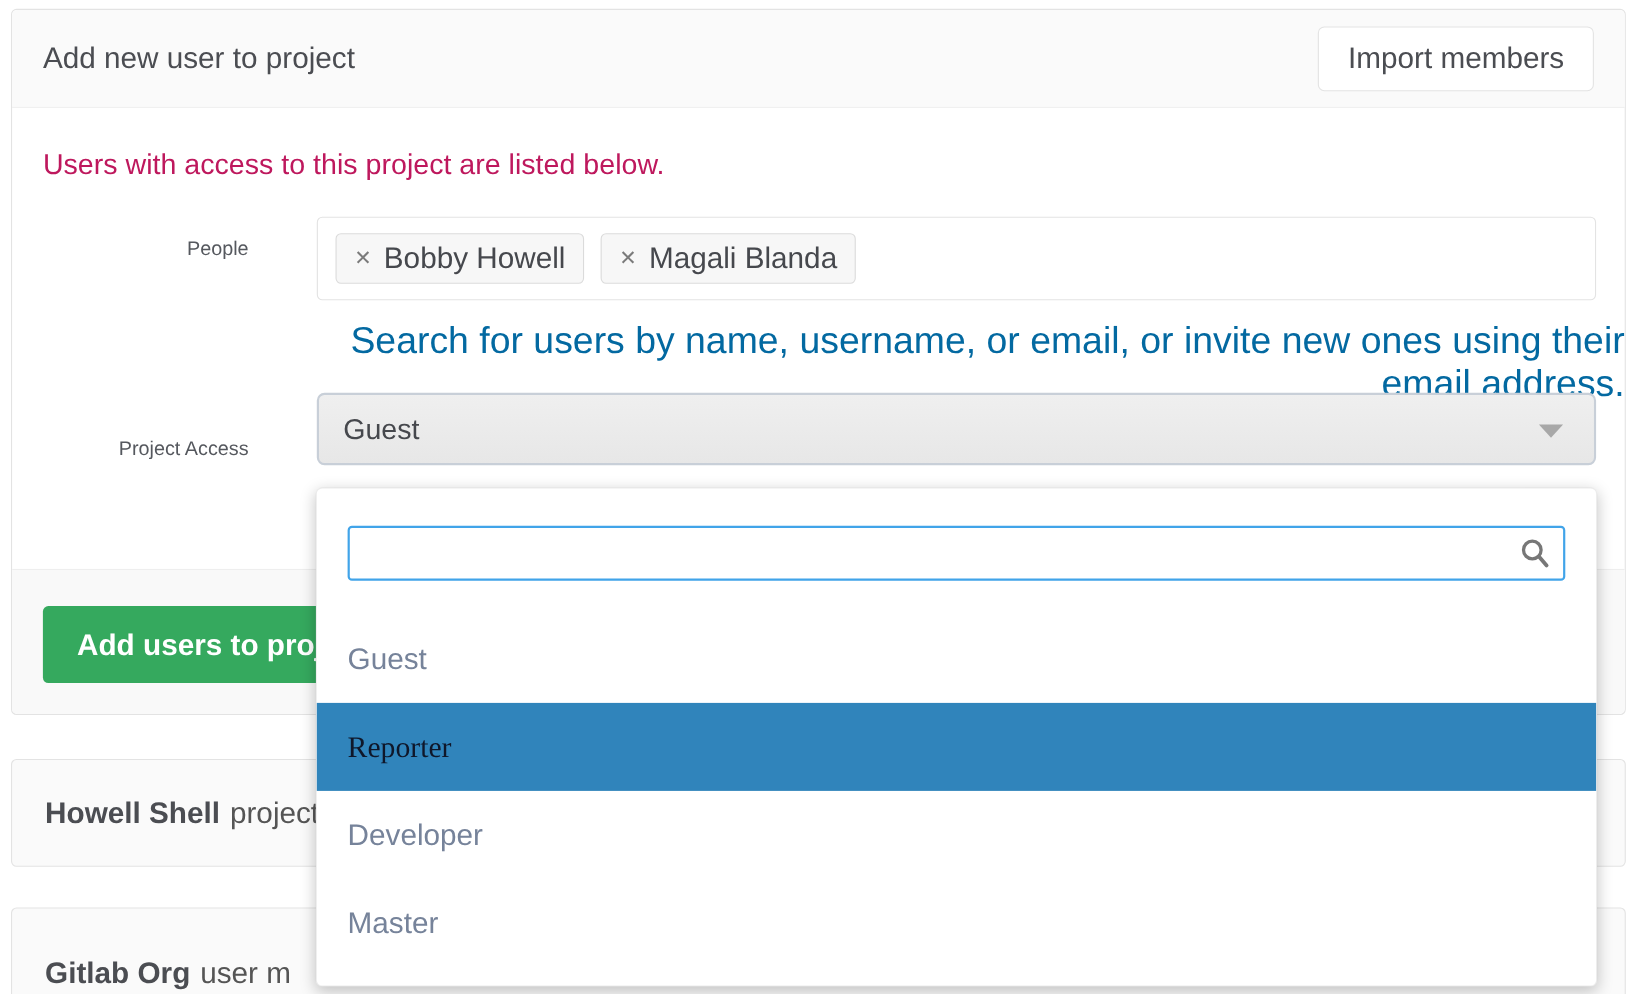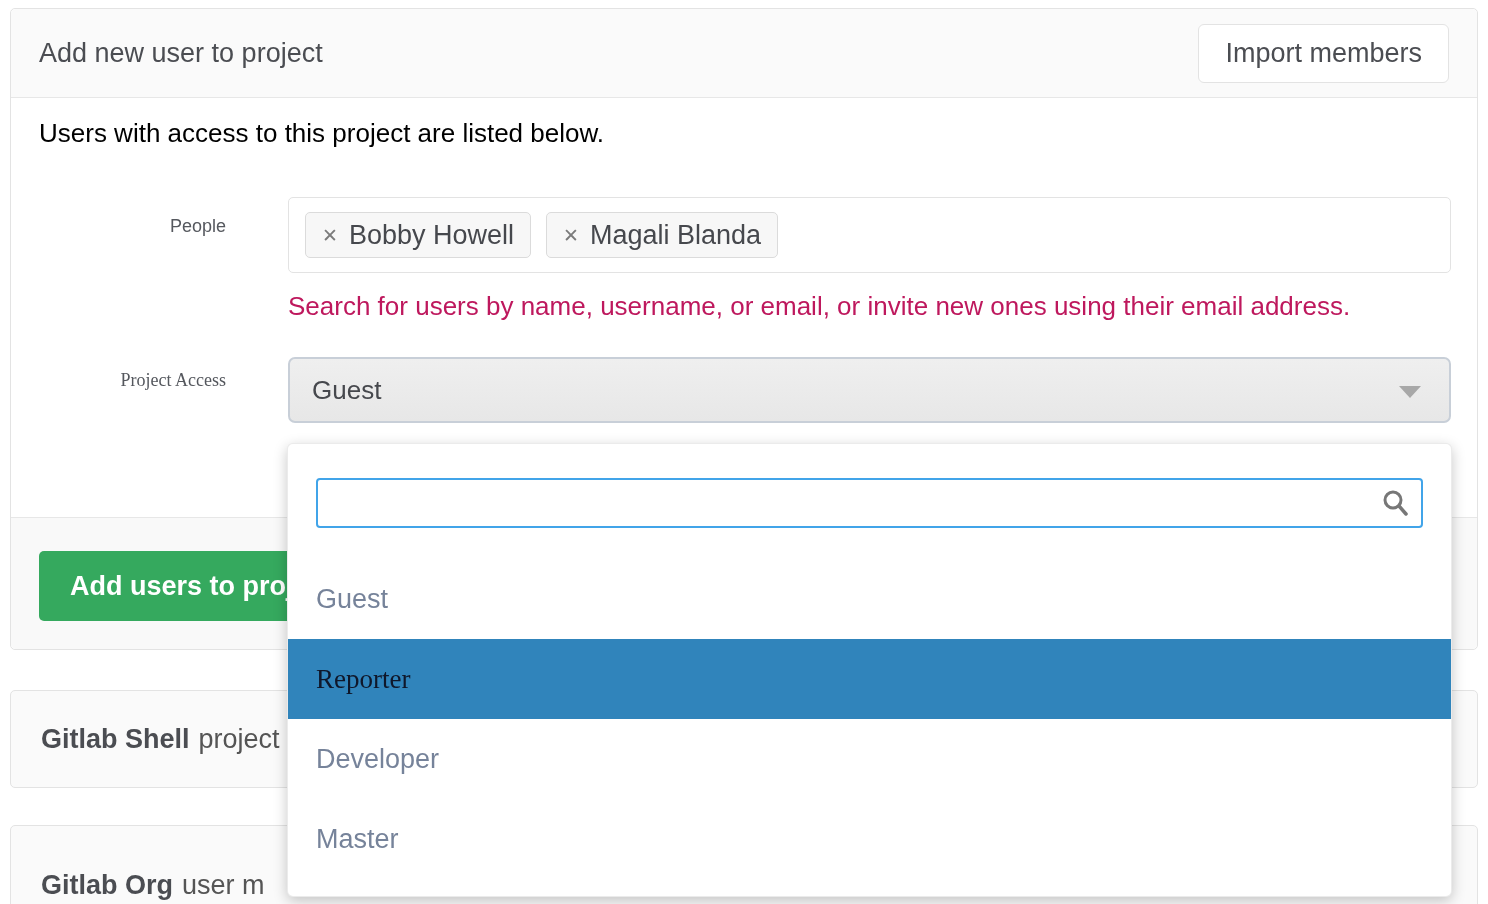--- a/index.html
+++ b/index.html
@@ -13,37 +13,37 @@
   .main-panel { left: 10px; top: 8px; width: 1468px; height: 642px; }
   .panel-head { display: flex; align-items: center; justify-content: space-between;
     height: 89px; padding: 0 28px; background: #fafafa;
     border-bottom: 1px solid #e7e7e7; border-radius: 5px 5px 0 0; }
   .panel-title { font-size: 27px; color: #4b4d52; }
   .btn-default { background: #fff; border: 1px solid #e3e3e3; border-radius: 6px;
     font-size: 27px; color: #4b4d52; padding: 13px 26px; cursor: pointer;
     font-family: inherit; }
 
   .panel-body { position: relative; height: 420px; }
-  .intro { position: absolute; left: 28px; top: 20px; font-size: 26px; color: #000000; text-align: center; }
+  .intro { position: absolute; left: 28px; top: 36px; font-size: 26px; color: #be185d; text-align: center; }
 
   .form-label { position: absolute; left: 28px; width: 187px; text-align: right;
     font-size: 18px; color: #55585e; }
   .label-people { top: 118px; }
-  .label-access { top: 272px; font-family: Liberation Serif, serif; }
+  .label-access { top: 300px; }
 
   .token-box { position: absolute; left: 277px; top: 99px; width: 1163px; height: 76px;
     border: 1px solid #e3e3e3; border-radius: 5px; background: #fff;
     display: flex; align-items: center; padding: 0 16px; gap: 15px; cursor: text; }
   .token { display: inline-flex; align-items: center; height: 46px; padding: 0 16px;
     background: #f7f7f7; border: 1px solid #dbdbdb; border-radius: 5px;
     font-size: 27px; color: #46484d; }
   .token .x { font-size: 19px; font-weight: bold; color: #7b7b7b; margin-right: 11px;
     cursor: pointer; }
 
-  .help-text { position: absolute; left: 277px; top: 193px; font-size: 26px; color: #be185d; }
+  .help-text { position: absolute; left: 277px; top: 193px; font-size: 34px; color: #0369a1; text-align: right; }
 
   .select { position: absolute; left: 277px; top: 259px; width: 1163px; height: 66px;
     background: linear-gradient(#efefef, #e7e7e7); border: 2px solid #c8cfd8;
     border-radius: 7px; display: flex; align-items: center; padding: 0 22px;
     font-size: 26px; color: #46484d; cursor: pointer; }
   .caret { position: absolute; right: 28px; top: 27px; width: 0; height: 0;
     border-left: 11px solid transparent; border-right: 11px solid transparent;
     border-top: 12px solid #a8a8a8; }
 
   .panel-foot { position: absolute; left: 0; right: 0; bottom: 0; height: 132px;
@@ -105,21 +105,21 @@
         <span class="caret"></span>
       </div>
     </div>
 
     <footer class="panel-foot">
       <button class="btn-green">Add users to project</button>
     </footer>
   </section>
 
   <section class="panel section-panel section-shell">
-    <b>Gitlab Shell</b>
+    <b>Howell Shell</b>
     <span>project</span>
   </section>
 
   <section class="panel section-panel section-org">
     <b>Gitlab Org</b>
     <span>user m</span>
   </section>
 
   <div class="dropdown">
     <input class="dd-search" type="text" value="" style="">

